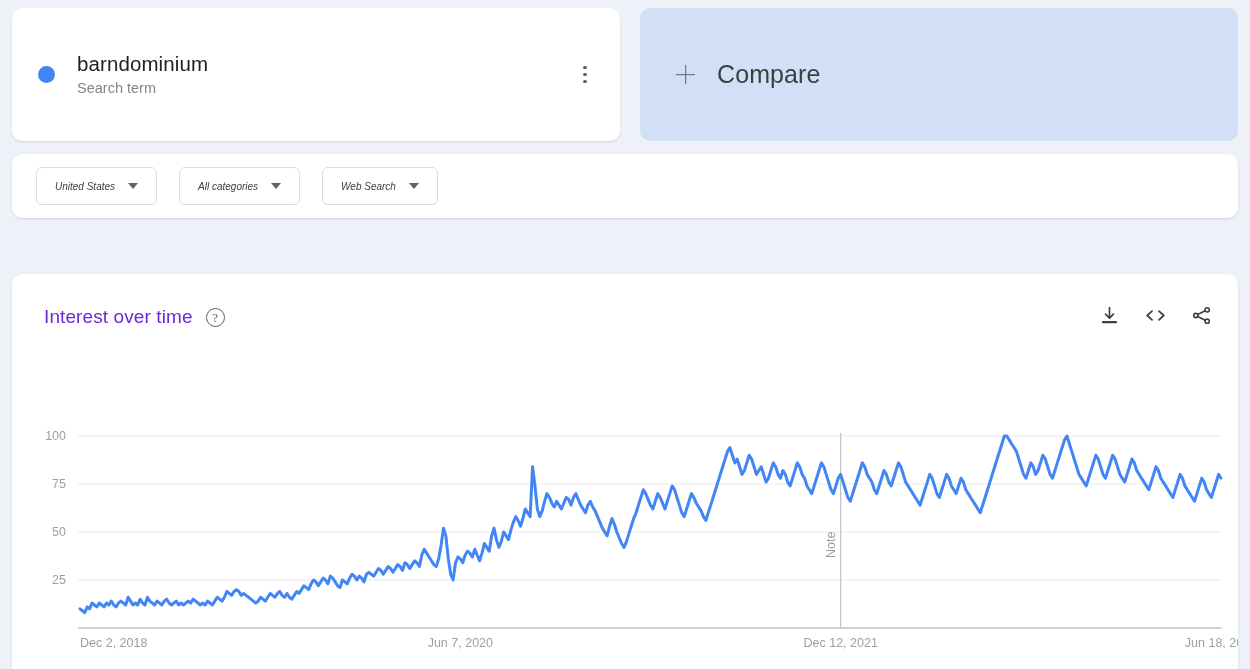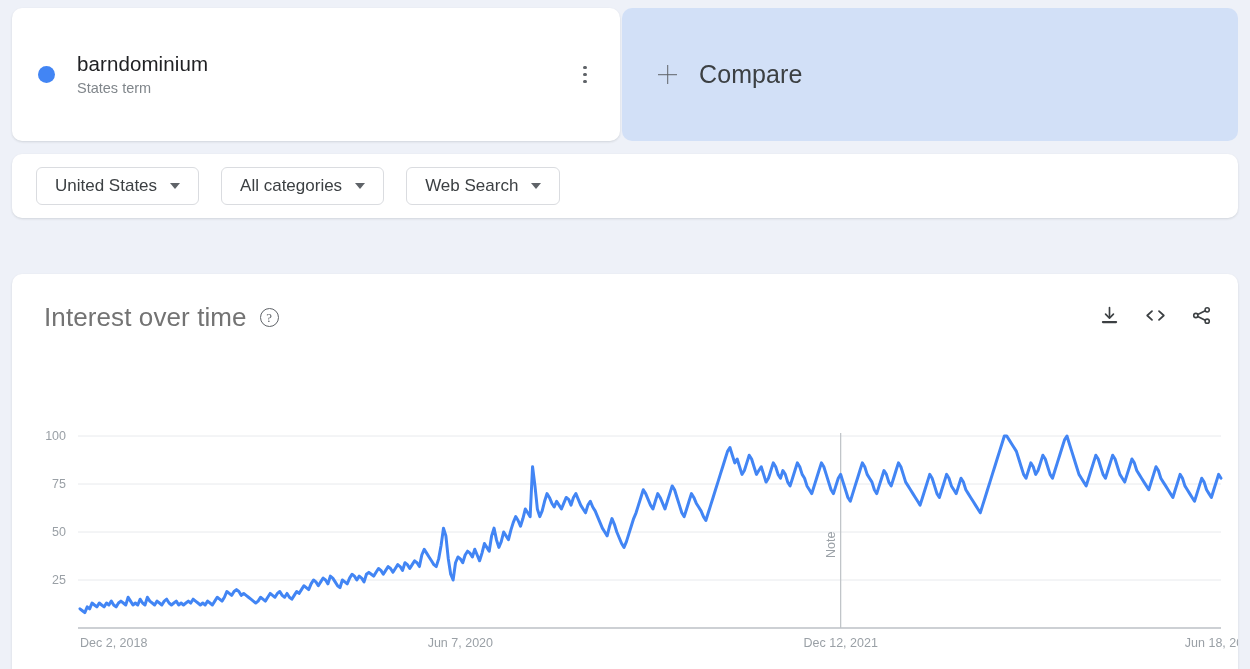--- a/index.html
+++ b/index.html
@@ -23,21 +23,21 @@
   }
 
   
   .top-row {
     position: absolute;
     top: 8px;
     left: 12px;
     right: 12px;
     height: 133px;
     display: flex;
-    gap: 2px;
+    gap: 20px;
   }
 
   .term-card {
     position: relative;
     width: 608px;
     background: #ffffff;
     border-radius: 10px;
     box-shadow: 0 1px 2px rgba(60,64,67,.10), 0 1px 3px rgba(60,64,67,.06);
     display: flex;
     align-items: center;
@@ -139,23 +139,24 @@
     border: 1px solid #dadce0;
     border-radius: 6px;
     display: flex;
     align-items: center;
     padding: 0 18px;
     gap: 13px;
     cursor: pointer;
     background: #fff;
   }
   .chip-label {
-    font-size: 17px;
+    font-size: 10px;
     color: #3c4043;
     white-space: nowrap;
+    font-style: italic;
   }
   .caret {
     width: 0; height: 0;
     border-left: 5px solid transparent;
     border-right: 5px solid transparent;
     border-top: 6px solid #5f6368;
     flex: 0 0 auto;
   }
 
   
@@ -173,22 +174,22 @@
   .chart-head {
     position: absolute;
     top: 26px;
     left: 32px;
     right: 26px;
     height: 34px;
     display: flex;
     align-items: center;
   }
   .chart-title {
-    font-size: 26px;
-    color: #737373;
+    font-size: 19px;
+    color: #6d28d9;
     letter-spacing: .1px;
   }
   .help-icon {
     width: 19px;
     height: 19px;
     border: 1.4px solid #5f6368;
     border-radius: 50%;
     margin-left: 13px;
     color: #5f6368;
     font-size: 13px;
@@ -233,21 +234,21 @@
 <body>
 
 <div class="page">
 
   <div class="top-row">
 
     <div class="term-card">
       <span class="term-dot"></span>
       <div class="term-text">
         <div class="term-title">barndominium</div>
-        <div class="term-sub">States term</div>
+        <div class="term-sub">Search term</div>
       </div>
       <div class="kebab">
         <i></i>
           <i></i>
           <i></i>
       </div>
     </div>
 
     <div class="compare-card">
       <span class="plus-icon"></span>

